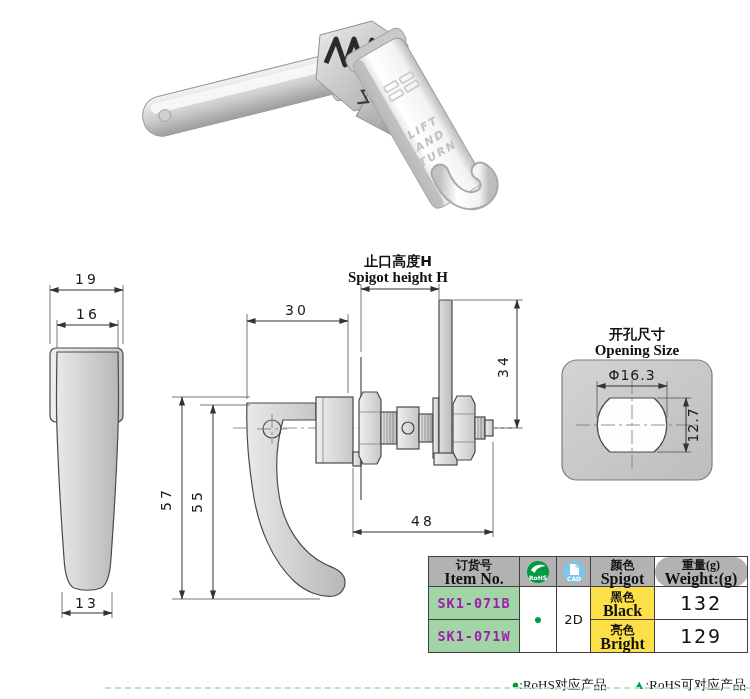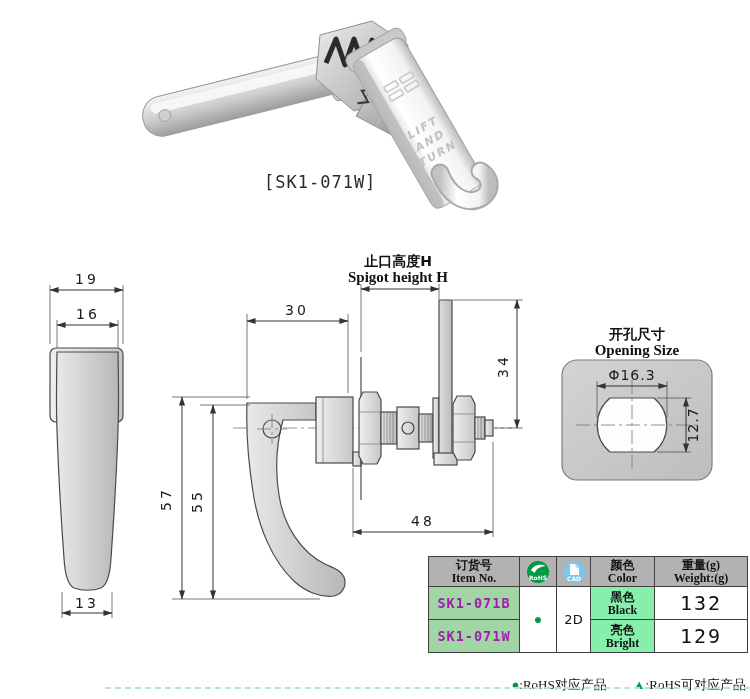--- a/index.html
+++ b/index.html
@@ -6,29 +6,29 @@
   .page{position:relative;width:750px;height:699px;background:#fff;overflow:hidden;
         font-family:"Liberation Serif",serif;color:#111;}
   svg text{user-select:none;}
   .photo-label{position:absolute;left:264px;top:172px;
     font-family:"DejaVu Sans Mono",monospace;font-size:17px;letter-spacing:1px;color:#2b2b2b;}
   
   .spec-table{position:absolute;left:428px;top:556px;border-collapse:collapse;
     font-family:"Liberation Serif",serif;}
   .spec-table th,.spec-table td{border:1.4px solid #3f3f3f;padding:0;text-align:center;vertical-align:middle;}
   .spec-table th{background:#b2b2b2;font-weight:600;}
-  .c-item{width:90px;} .c-rohs{width:36px;} .c-cad{width:33px;} .c-color{width:63px;} .c-weight{width:92px;}
+  .c-item{width:90px;} .c-rohs{width:36px;} .c-cad{width:33px;} .c-color{width:63px;} .c-weight{width:92px;border-radius:15px;}
   .hrow{height:30px;} .drow{height:33px;}
   .cn{font-size:12px;line-height:14px;font-weight:700;}
-  .en{font-size:12px;line-height:13px;font-weight:600;}
+  .en{font-size:16px;line-height:13px;font-weight:600;}
   .item-cell{background:#a2d5a6;font-family:"DejaVu Sans Mono",monospace;
     font-size:13.5px;font-weight:700;letter-spacing:1px;color:#a21caf;}
   .dot-cell{color:#009a44;font-size:14px;background:#fff;}
   .cad-cell{font-family:"DejaVu Sans",sans-serif;font-size:13px;background:#fff;margin-left:36px;}
-  .color-cell .cn{font-weight:700;} .color-cell{background:#86efac;}
+  .color-cell .cn{font-weight:700;} .color-cell{background:#fde047;}
   .weight-cell{background:#fff;font-family:"DejaVu Sans Mono",monospace;font-size:20px;letter-spacing:2px;}
   .badge-wrap{display:flex;align-items:center;justify-content:center;}
   
   .note-line{position:absolute;right:4px;white-space:nowrap;}
   .note1{top:676px;font-size:13px;font-weight:400;}
   .note2{top:666px;font-size:15px;}
   .mark{color:#009a44;font-size:13px;}
   .note2 .mark{font-size:14px;}
   .note-gap{display:inline-block;width:26px;}
   .divider{position:absolute;left:105px;right:0;top:687px;border-top:2px dashed #b9e6c9;}
@@ -97,21 +97,20 @@
         <text x="280" y="128">LIFT</text>
         <text x="280" y="143">AND</text>
         <text x="280" y="158">TURN</text>
       </g>
     </g>
 
     <path d="M300,168 C308,190 326,201 341,193 C352,187 352,172 340,166" fill="none" stroke="#a9a9a9" stroke-width="19" stroke-linecap="round"></path>
     <path d="M300,168 C308,190 326,201 341,193 C352,187 352,172 340,166" fill="none" stroke="url(#gHandle)" stroke-width="15" stroke-linecap="round"></path>
   </svg>
 
-  <div class="photo-label">[SK1-071W]</div>
 
   <svg style="position:absolute;left:0;top:250px;" width="750" height="380" viewBox="0 250 750 380">
     <defs>
       <marker id="arr" viewBox="0 0 10 10" refX="9.5" refY="5" markerWidth="11" markerHeight="9" orient="auto-start-reverse">
         <path d="M0,1.6 L10,5 L0,8.4 Z" fill="#333"></path>
       </marker>
       <linearGradient id="gGrip" x1="0" y1="0" x2="1" y2="0">
         <stop offset="0" stop-color="#e9e9e9"></stop>
           <stop offset="1" stop-color="#b7b7b7"></stop>
       </linearGradient>
@@ -276,21 +275,21 @@
           <svg width="24" height="24" viewBox="0 0 24 24">
             <circle cx="12" cy="12" r="11" fill="#7cc5ef"></circle>
             <path d="M8,4 h6 l3,3 v8 h-9 z" fill="#fff"></path>
             <path d="M14,4 v3 h3" fill="none" stroke="#7cc5ef" stroke-width="1"></path>
             <text x="12" y="20.5" font-family="DejaVu Sans,sans-serif" font-size="6" font-weight="bold" fill="#fff" text-anchor="middle">CAD</text>
           </svg>
         </div>
       </th>
       <th class="c-color">
         <div class="cn">颜色</div>
-        <div class="en">Color</div>
+        <div class="en">Spigot</div>
       </th>
       <th class="c-weight">
         <div class="cn">重量(g)</div>
         <div class="en">Weight:(g)</div>
       </th>
     </tr>
     <tr class="drow">
       <td class="item-cell">SK1-071B</td>
       <td class="dot-cell" rowspan="2">●</td>
       <td class="cad-cell" rowspan="2">2D</td>

